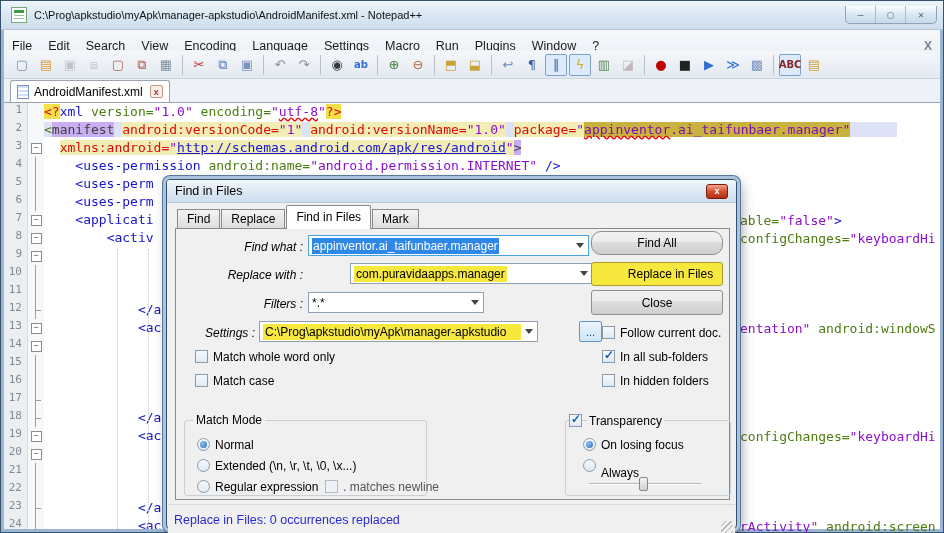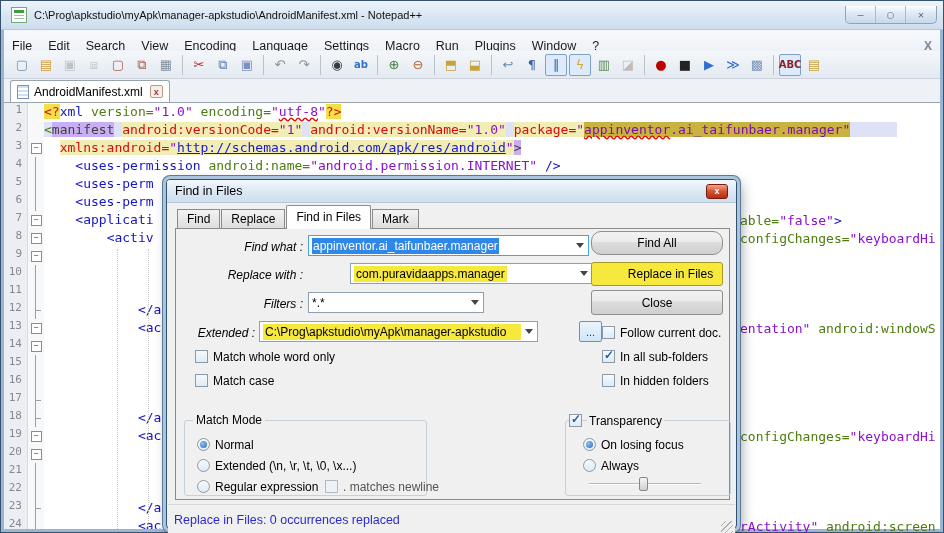--- a/index.html
+++ b/index.html
@@ -248,21 +248,21 @@
     </div>
     <div class="btn marked-btn" style="left:424px;top:82px;">Replace in Files</div>
 
     <div class="lbl" style="left:40px;top:117px;width:96px;">Filters :</div>
     <div class="combo" style="left:141px;top:112px;width:176px;">
       <span>*.*</span>
       <span class="arrow"></span>
     </div>
     <div class="btn" style="left:424px;top:110px;height:25px;">Close</div>
 
-    <div class="lbl" style="left:20px;top:146px;width:68px;">Extended :</div>
+    <div class="lbl" style="left:20px;top:146px;width:68px;">Settings :</div>
     <div class="combo" style="left:92px;top:141px;width:279px;">
       <span class="marked" style="display:block;width:100%;">C:\Prog\apkstudio\myApk\manager-apkstudio</span>
       <span class="arrow"></span>
     </div>
     <div class="browse-btn" style="left:412px;top:141px;">...</div>
 
     <div class="cb" style="left:435px;top:146px;"></div>
     <div class="cblbl" style="left:453px;top:146px;">Follow current doc.</div>
     <div class="cb on" style="left:435px;top:170px;"></div>
     <div class="cblbl" style="left:453px;top:170px;">In all sub-folders</div>
@@ -285,21 +285,21 @@
     <div class="cblbl" style="left:48px;top:300px;">Regular expression</div>
     <div class="cb dis" style="left:158px;top:300px;"></div>
     <div class="cblbl" style="left:176px;top:300px;color:#555;">. matches newline</div>
 
     <div class="group" style="left:398px;top:240px;width:166px;"></div>
     <div class="cb on" style="left:402px;top:234px;"></div>
     <div class="cblbl" style="left:420px;top:234px;background:#f0f0f0;padding:0 2px;">Transparency</div>
     <div class="rb on" style="left:416px;top:258px;"></div>
     <div class="cblbl" style="left:434px;top:258px;">On losing focus</div>
     <div class="rb" style="left:416px;top:279px;"></div>
-    <div class="cblbl" style="left:434px;top:279px;">Always</div>
+    <div class="cblbl" style="left:434px;top:286px;">Always</div>
     <div class="slider" style="left:422px;top:297px;">
       <div class="track"></div>
       <div class="thumb"></div>
     </div>
 
     <div class="dlg-status">
       <span>Replace in Files: 0 occurrences replaced</span>
       <span class="grip"></span>
     </div>
   </div>

